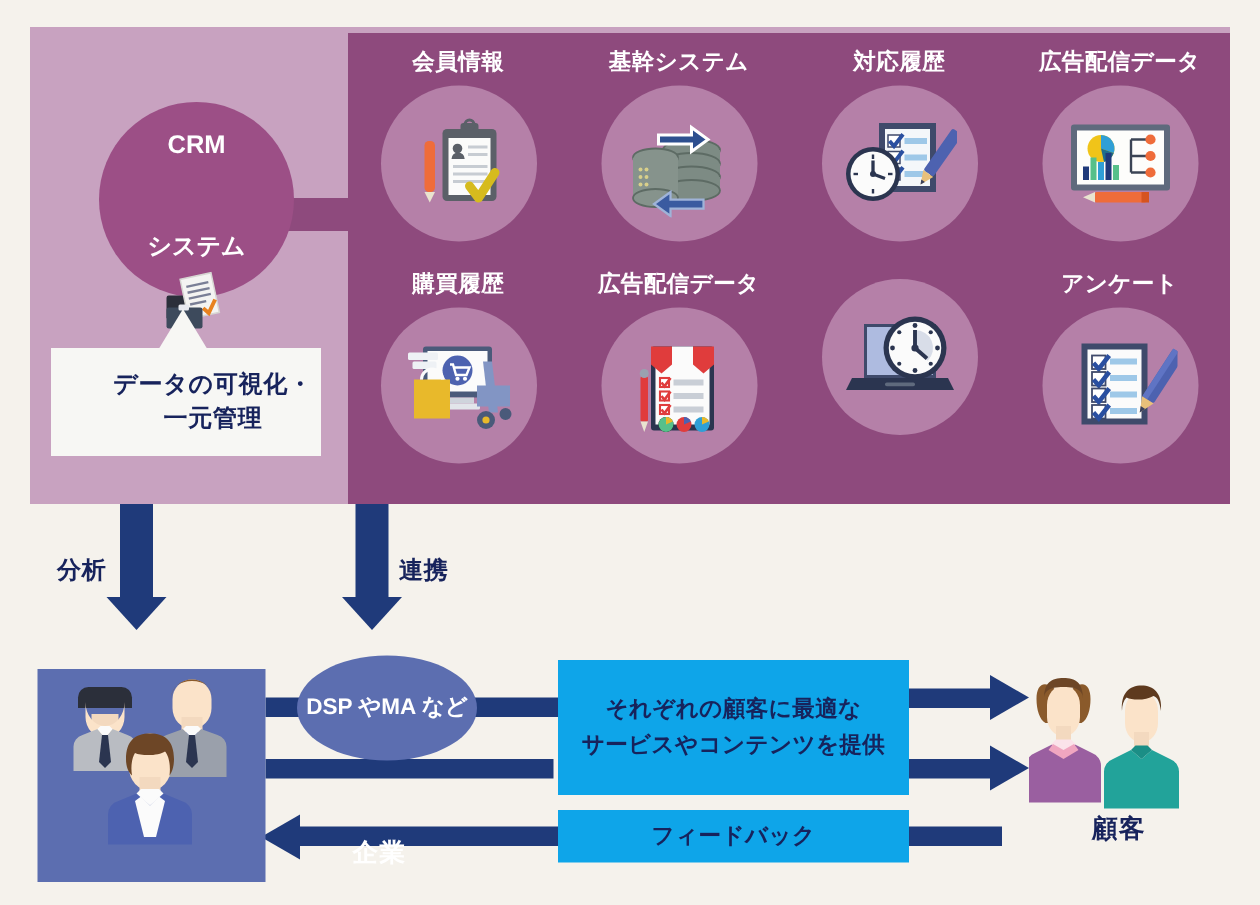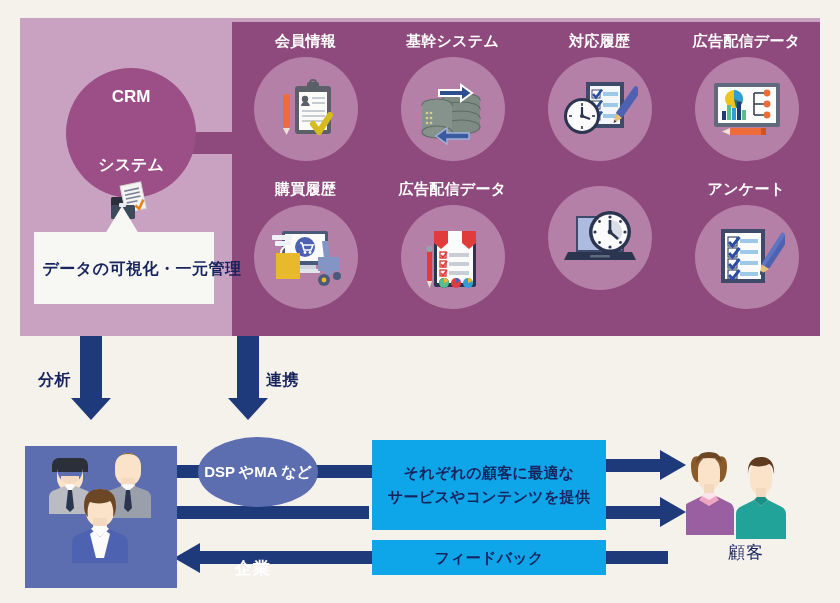--- a/index.html
+++ b/index.html
@@ -43,21 +43,21 @@
   }
   .crm-title { color: #fff; font-weight: bold; font-size: 17px; line-height: 21px; text-align: center; }
   .crm-sub { color: #fff; font-weight: bold; font-size: 16px; line-height: 20px; text-align: center; margin-top: 48px; }
   .crm-icon { margin-top: 6px; }
 
   
   .callout {
     position: absolute; left: 34px; top: 232px;
     width: 180px; height: 72px;
     background: #f7f7f4;
-    display: flex; 
+    display: flex; flex-direction: column;
     align-items: center; justify-content: center; padding-left: 36px;
   }
   .callout-line { color: #17235c; font-weight: bold; font-size: 16px; line-height: 23px; letter-spacing: .5px; white-space: nowrap; }
   .callout-arrow {
     position: absolute; left: 105px; top: 206px;
     width: 0; height: 0;
     border-left: 17px solid transparent;
     border-right: 17px solid transparent;
     border-bottom: 28px solid #f7f7f4;
   }
@@ -136,21 +136,21 @@
     position: absolute; width: 0; height: 0;
     border-top: 15px solid transparent;
     border-bottom: 15px solid transparent;
     border-right: 26px solid #1f3a7a;
   }
 
   
   .customers { position: absolute; left: 686px; top: 448px; width: 120px; height: 100px; }
   .customer-label {
     position: absolute; left: 686px; top: 541px; width: 120px; text-align: center;
-    color: #17235c; font-size: 17px; font-weight: normal; letter-spacing: 1px;
+    color: #17235c; font-size: 17px; font-weight: bold; letter-spacing: 1px;
   }
 </style>
 </head>
 <body>
 
 <div id="stage">
 
   <div class="outer-panel"></div>
 
   <div class="crm-connector"></div>

